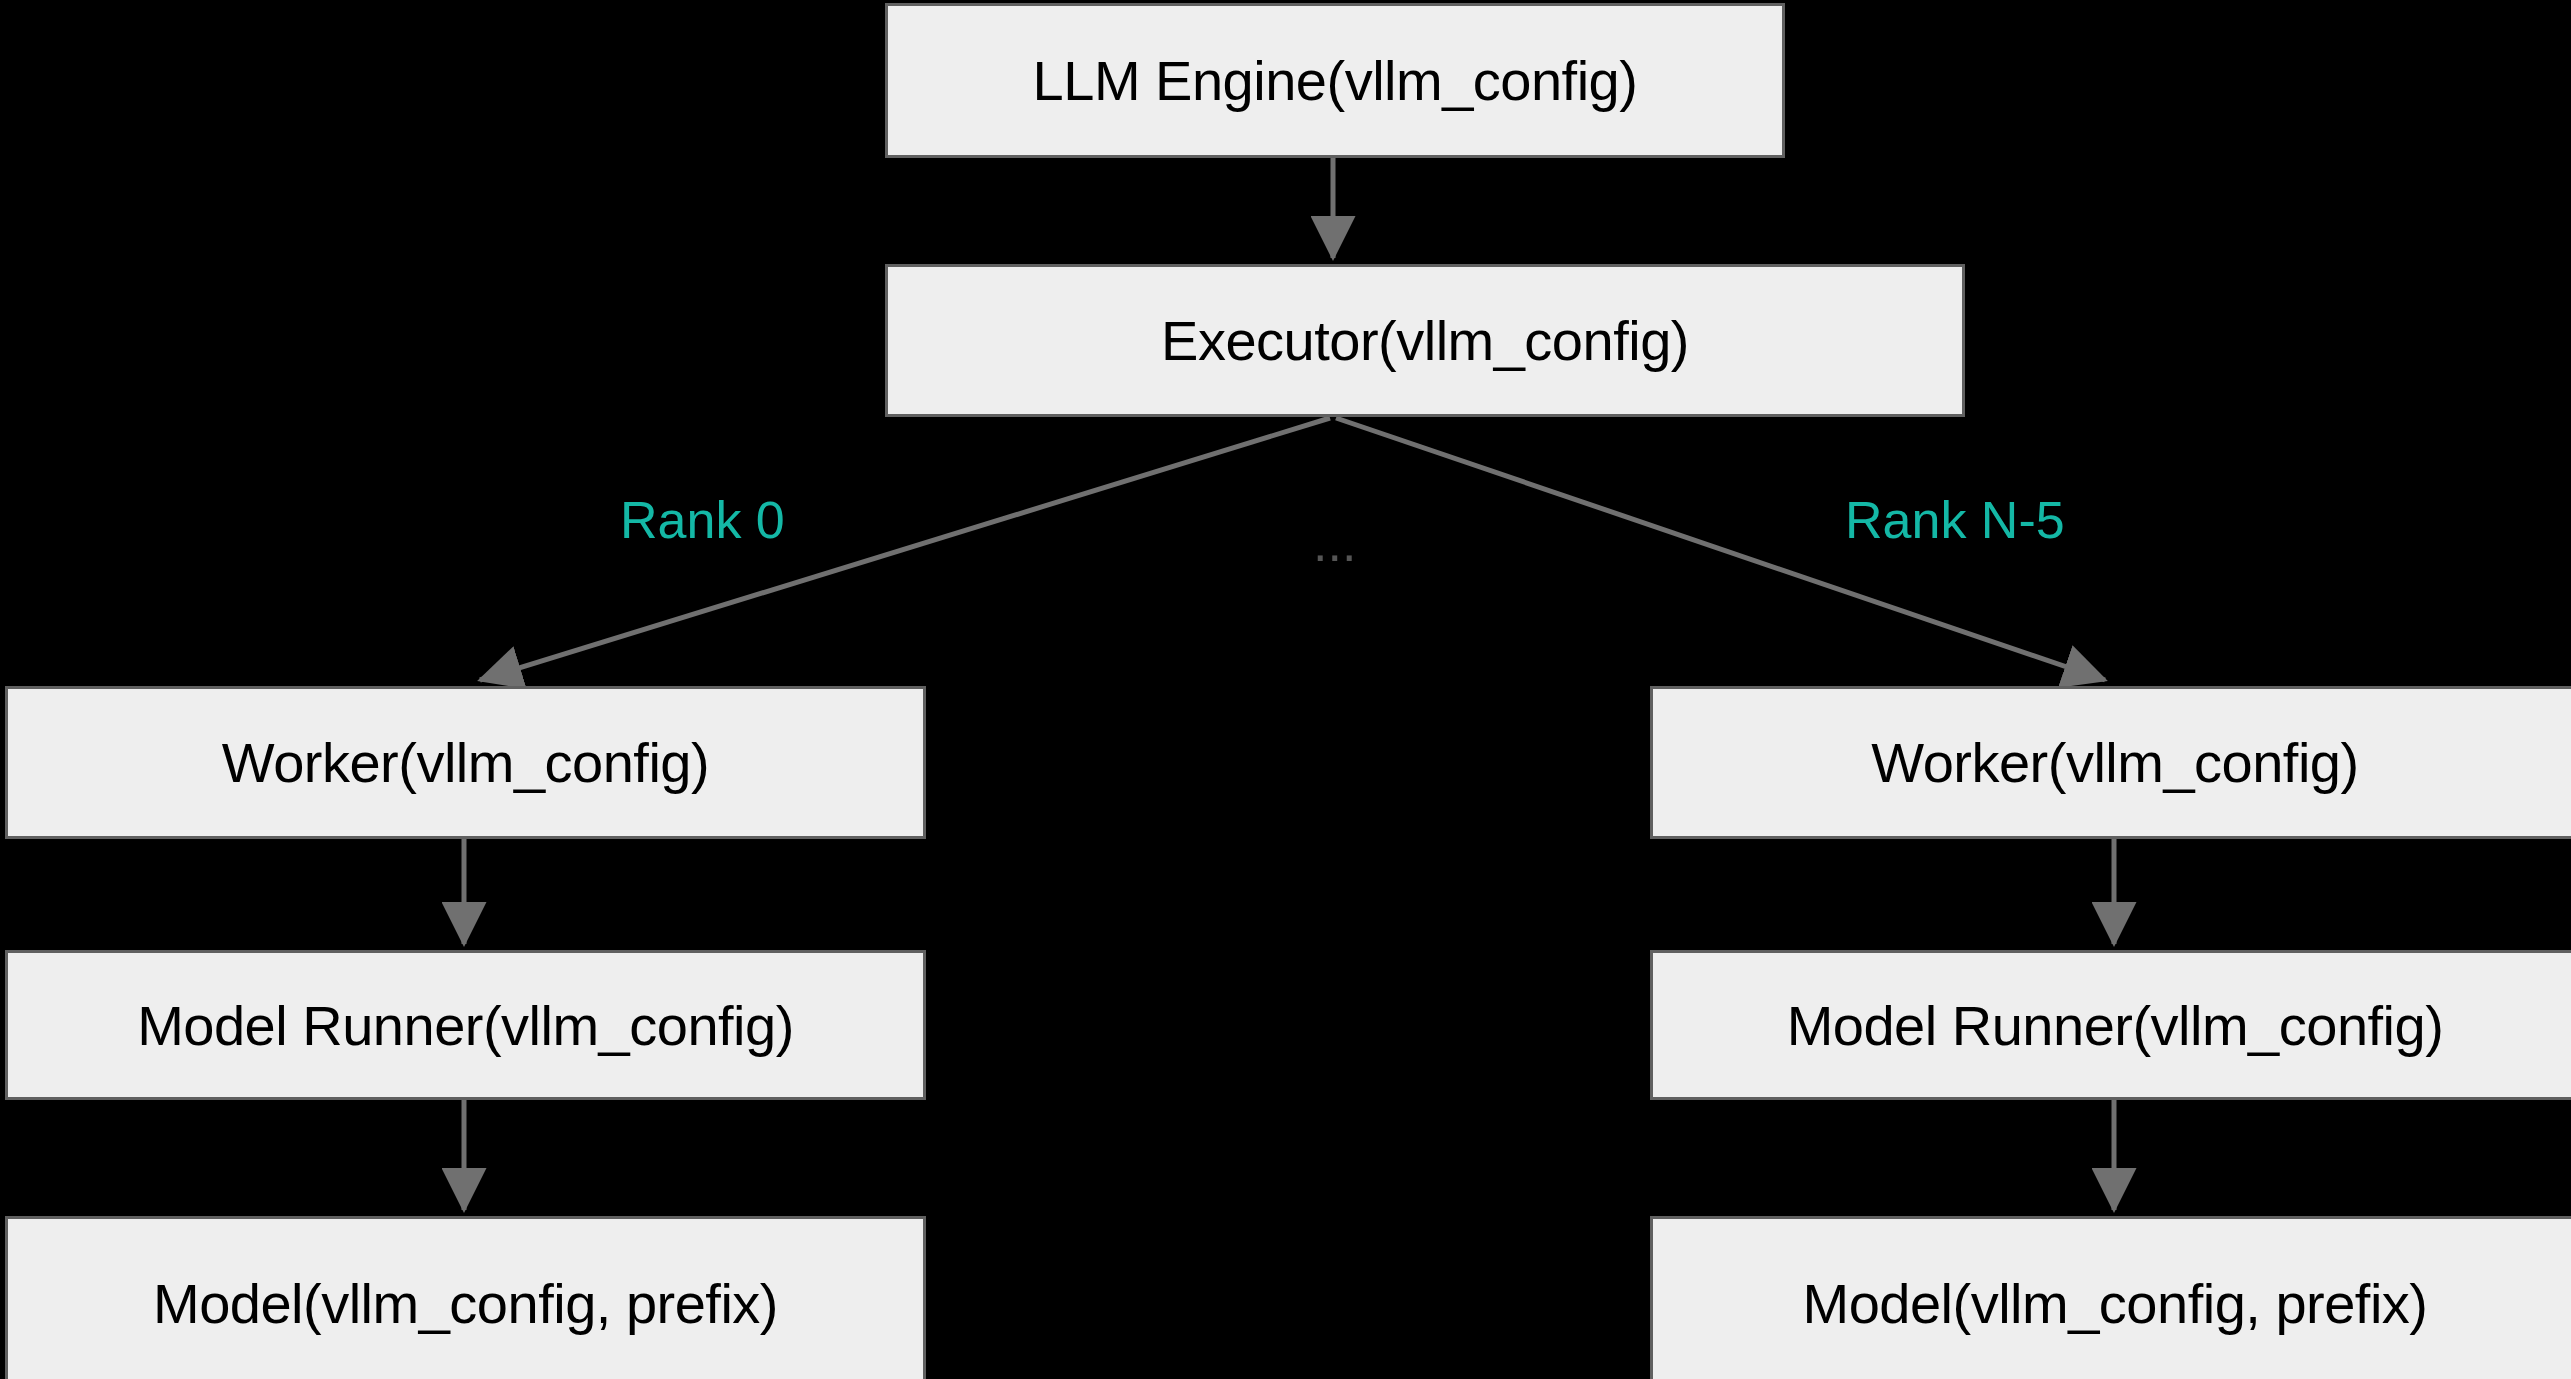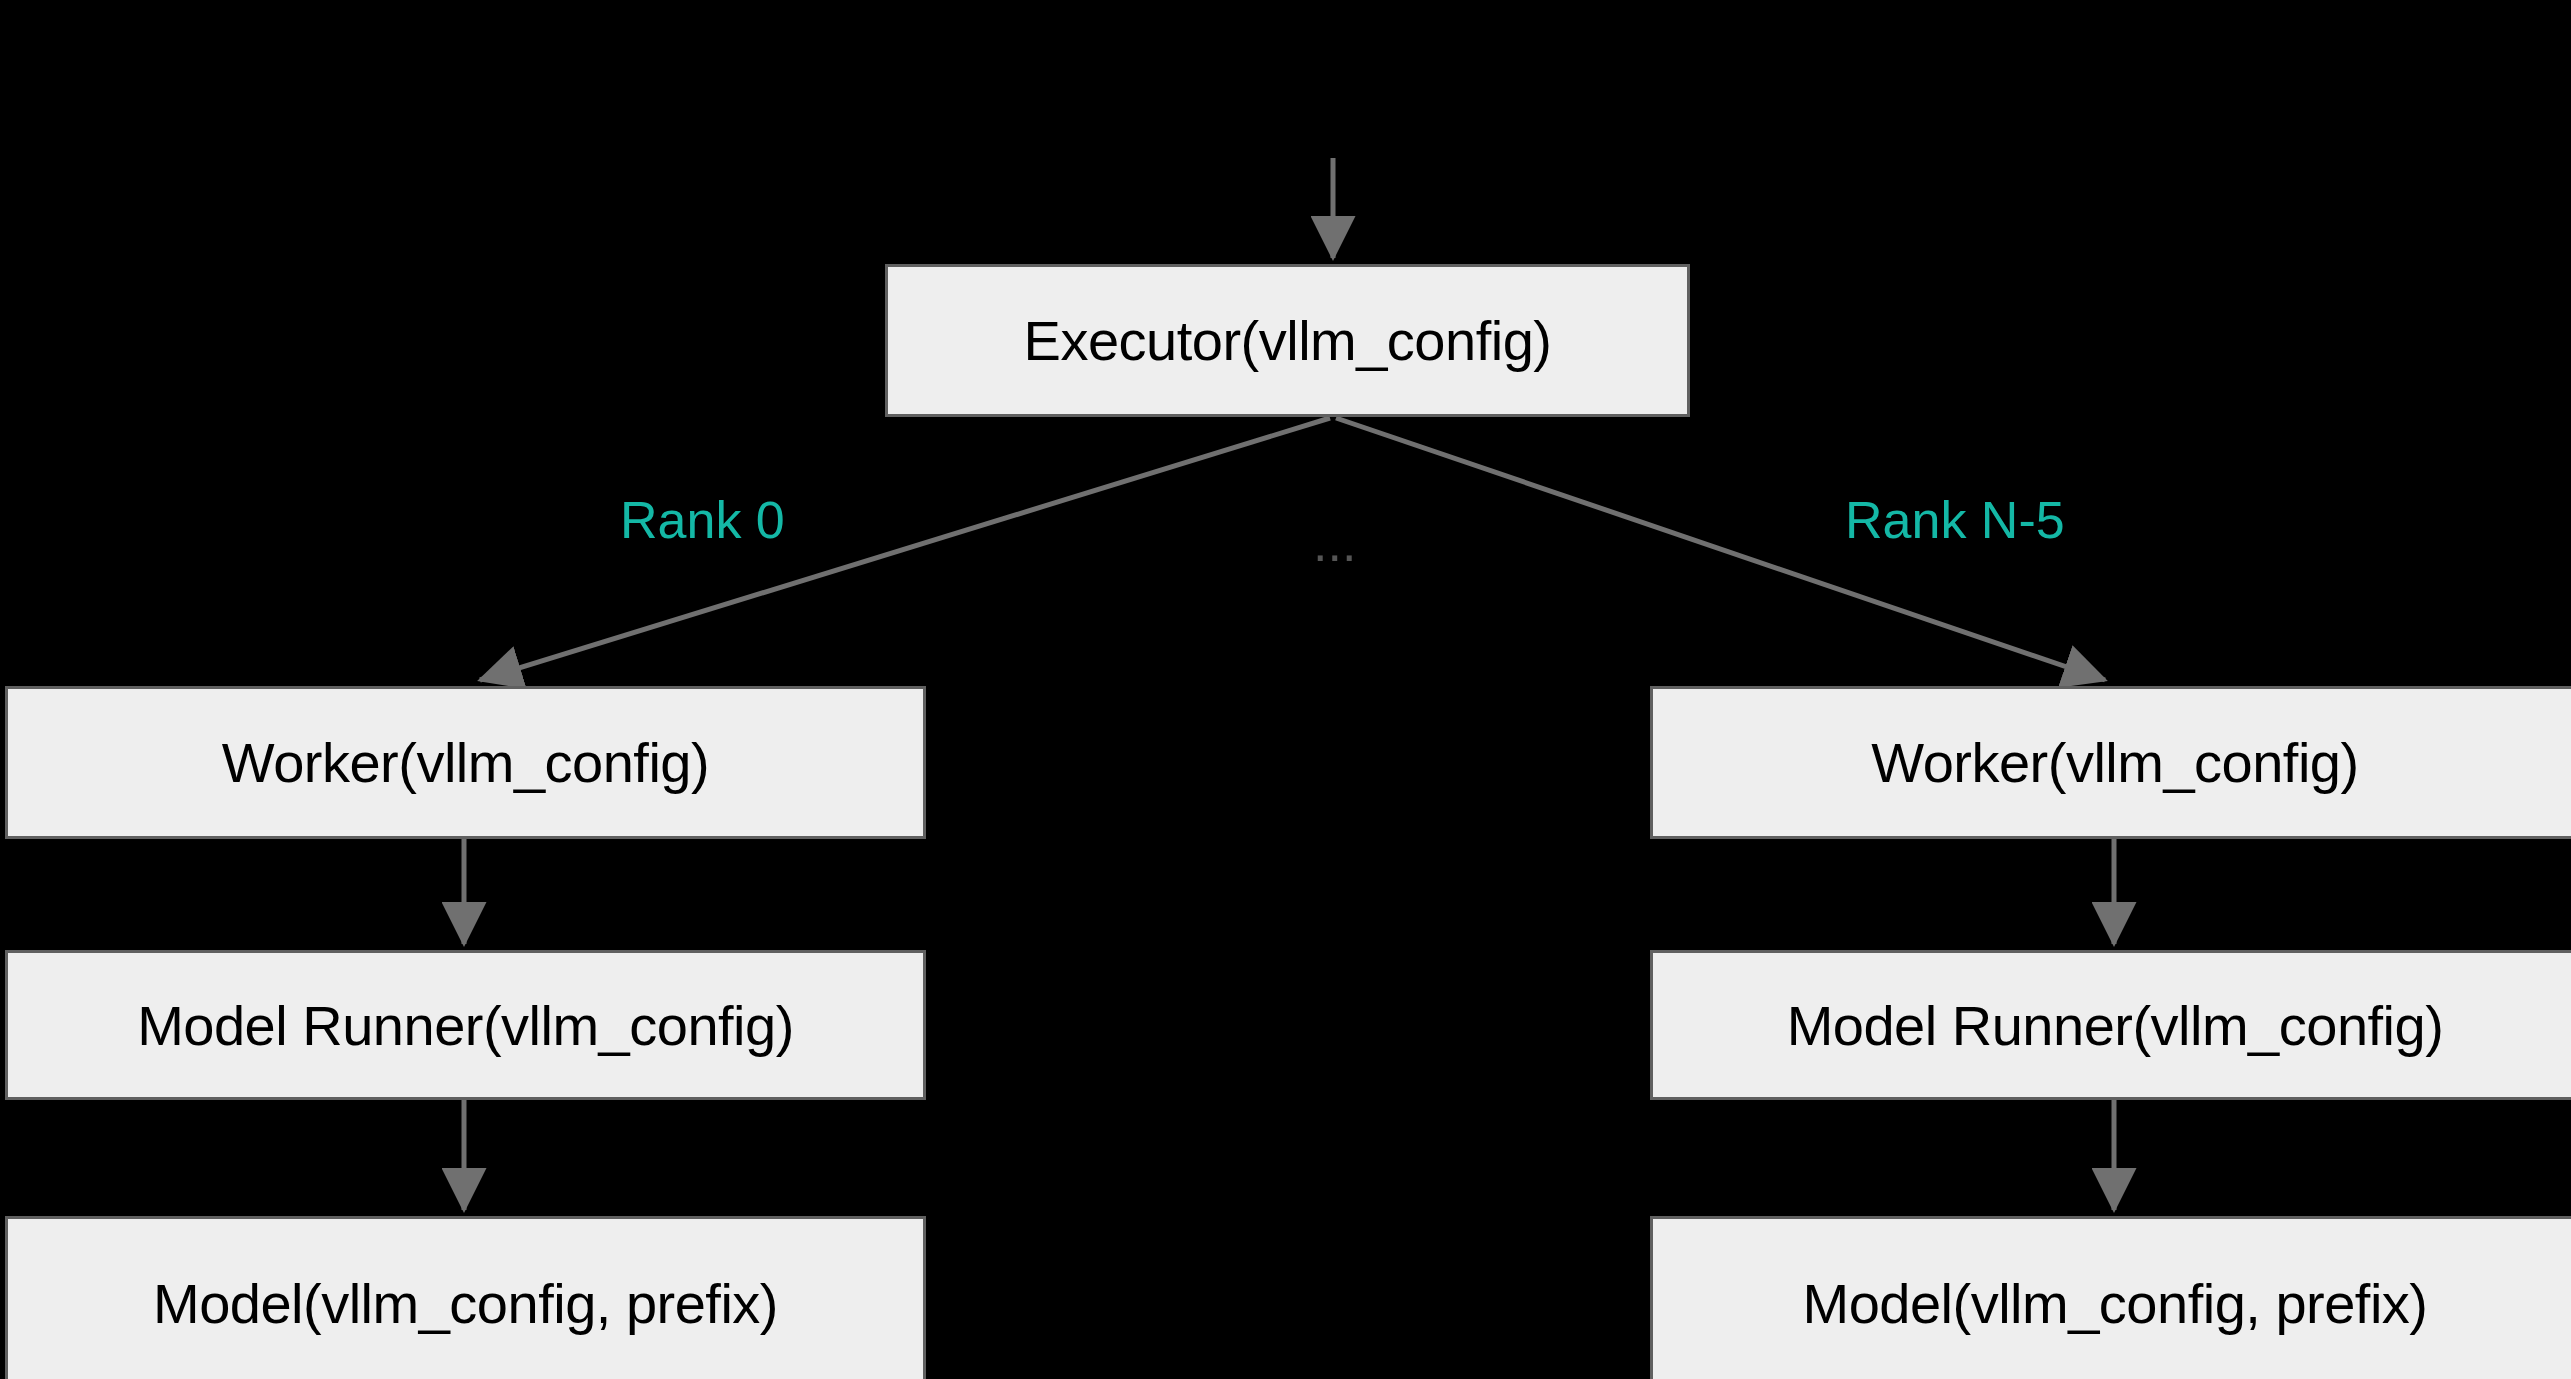--- a/index.html
+++ b/index.html
@@ -52,21 +52,21 @@
     position: absolute;
     left: 0;
     top: 0;
     width: 2571px;
     height: 1379px;
     z-index: 1;
     pointer-events: none;
   }
   
   #node-llm-engine   { left: 885px;  top: 3px;    width: 900px;  height: 155px; }
-  #node-executor     { left: 885px;  top: 264px;  width: 805px;  height: 153px; }
+  #node-executor     { left: 885px;  top: 264px;  width: 1080px;  height: 153px; }
   #node-worker-0     { left: 5px;    top: 686px;  width: 921px;  height: 153px; }
   #node-runner-0     { left: 5px;    top: 950px;  width: 921px;  height: 150px; }
   #node-model-0      { left: 5px;    top: 1216px; width: 921px;  height: 175px; }
   #node-worker-n     { left: 1650px; top: 686px;  width: 930px;  height: 153px; }
   #node-runner-n     { left: 1650px; top: 950px;  width: 930px;  height: 150px; }
   #node-model-n      { left: 1650px; top: 1216px; width: 930px;  height: 175px; }
   
   #label-rank-0      { left: 620px;  top: 490px; }
   #label-rank-n      { left: 1845px; top: 490px; }
   #label-ellipsis    { left: 1313px; top: 538px; }
@@ -91,20 +91,21 @@
 
     <line x1="464" y1="839" x2="464" y2="944" stroke="#707070" stroke-width="5" marker-end="url(#arrowhead)"></line>
 
     <line x1="464" y1="1100" x2="464" y2="1210" stroke="#707070" stroke-width="5" marker-end="url(#arrowhead)"></line>
 
     <line x1="2114" y1="839" x2="2114" y2="944" stroke="#707070" stroke-width="5" marker-end="url(#arrowhead)"></line>
 
     <line x1="2114" y1="1100" x2="2114" y2="1210" stroke="#707070" stroke-width="5" marker-end="url(#arrowhead)"></line>
   </svg>
 
+  <div class="node" id="node-llm-engine">LLM Engine(vllm_config)</div>
 
   <div class="node" id="node-executor">Executor(vllm_config)</div>
 
   <div class="edge-label" id="label-rank-0">Rank 0</div>
 
   <div class="ellipsis-label" id="label-ellipsis">...</div>
 
   <div class="edge-label" id="label-rank-n">Rank N-5</div>
 
   <div class="node" id="node-worker-0">Worker(vllm_config)</div>

